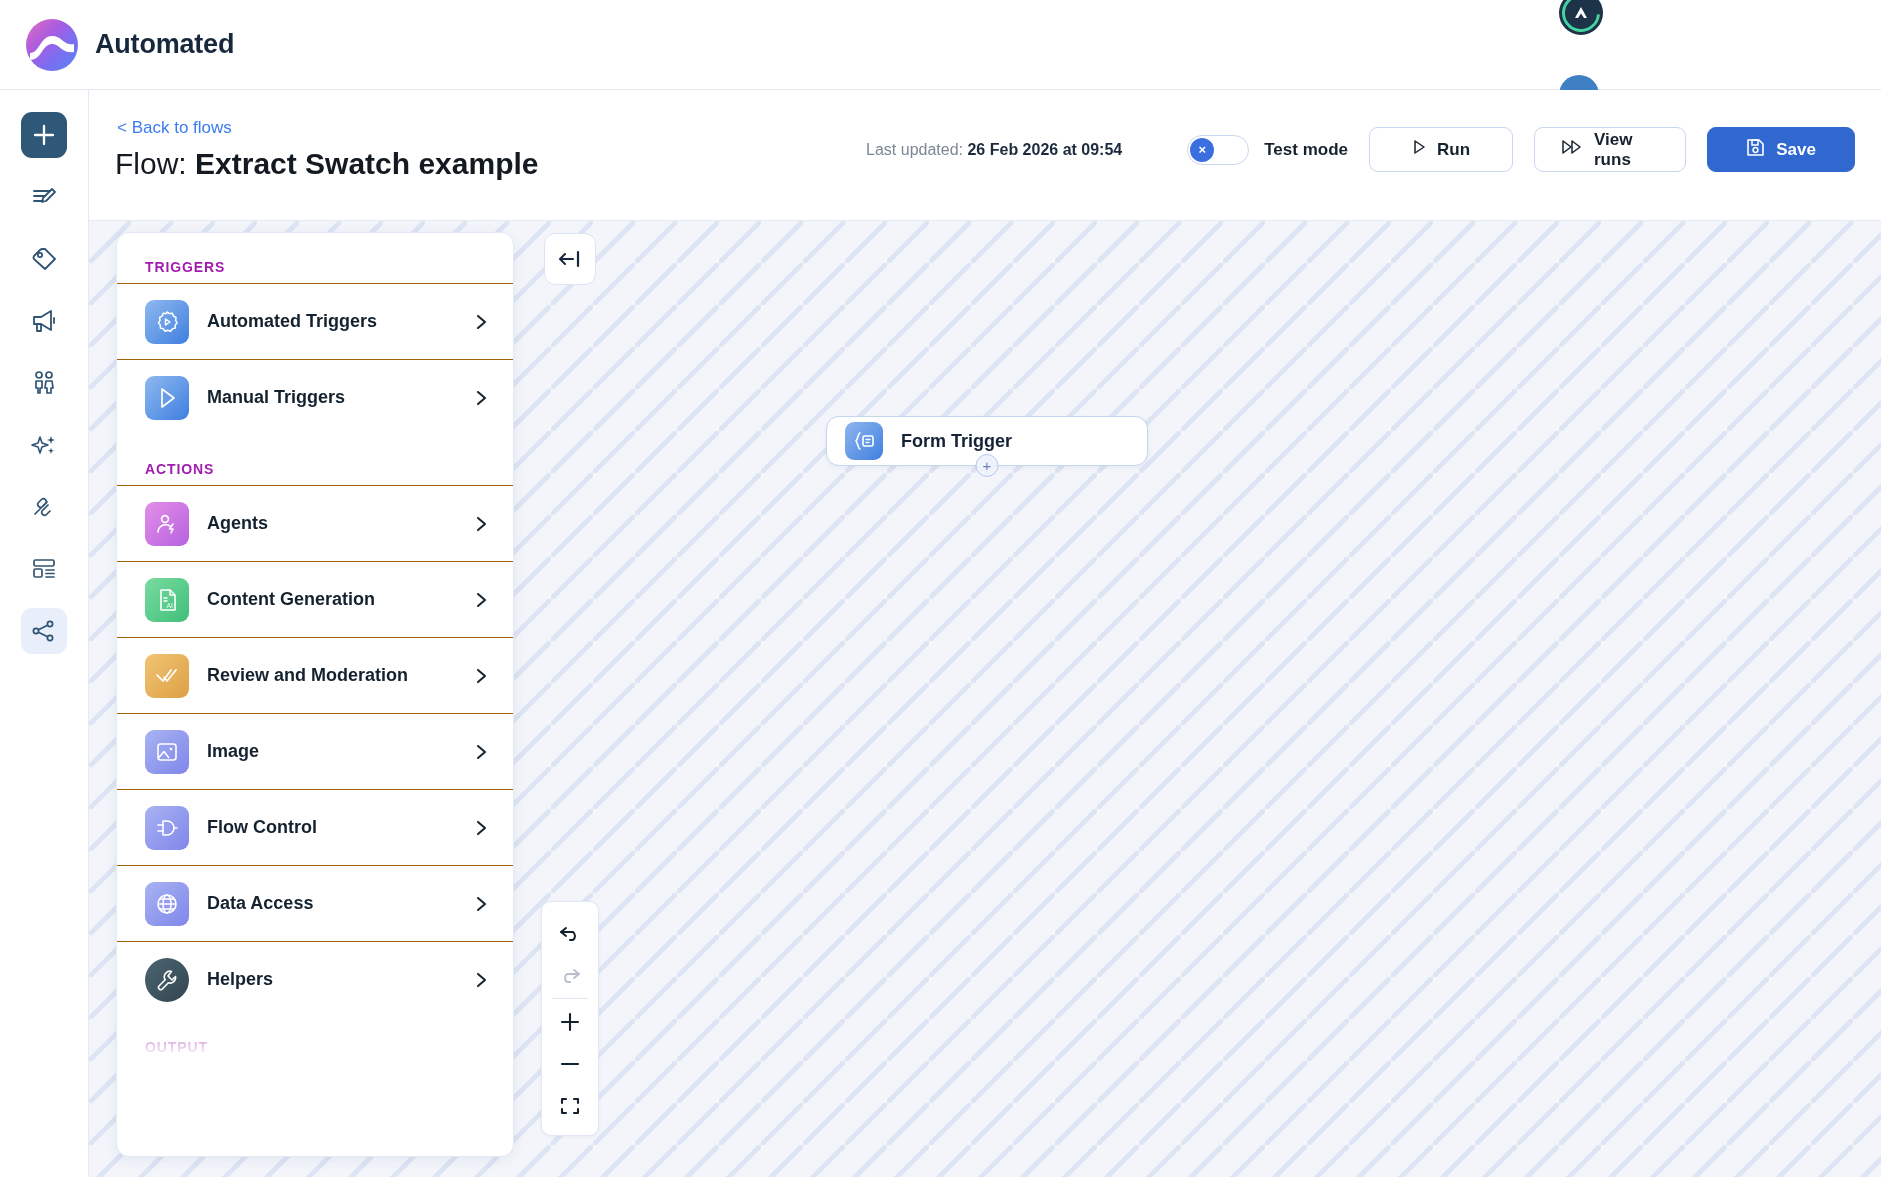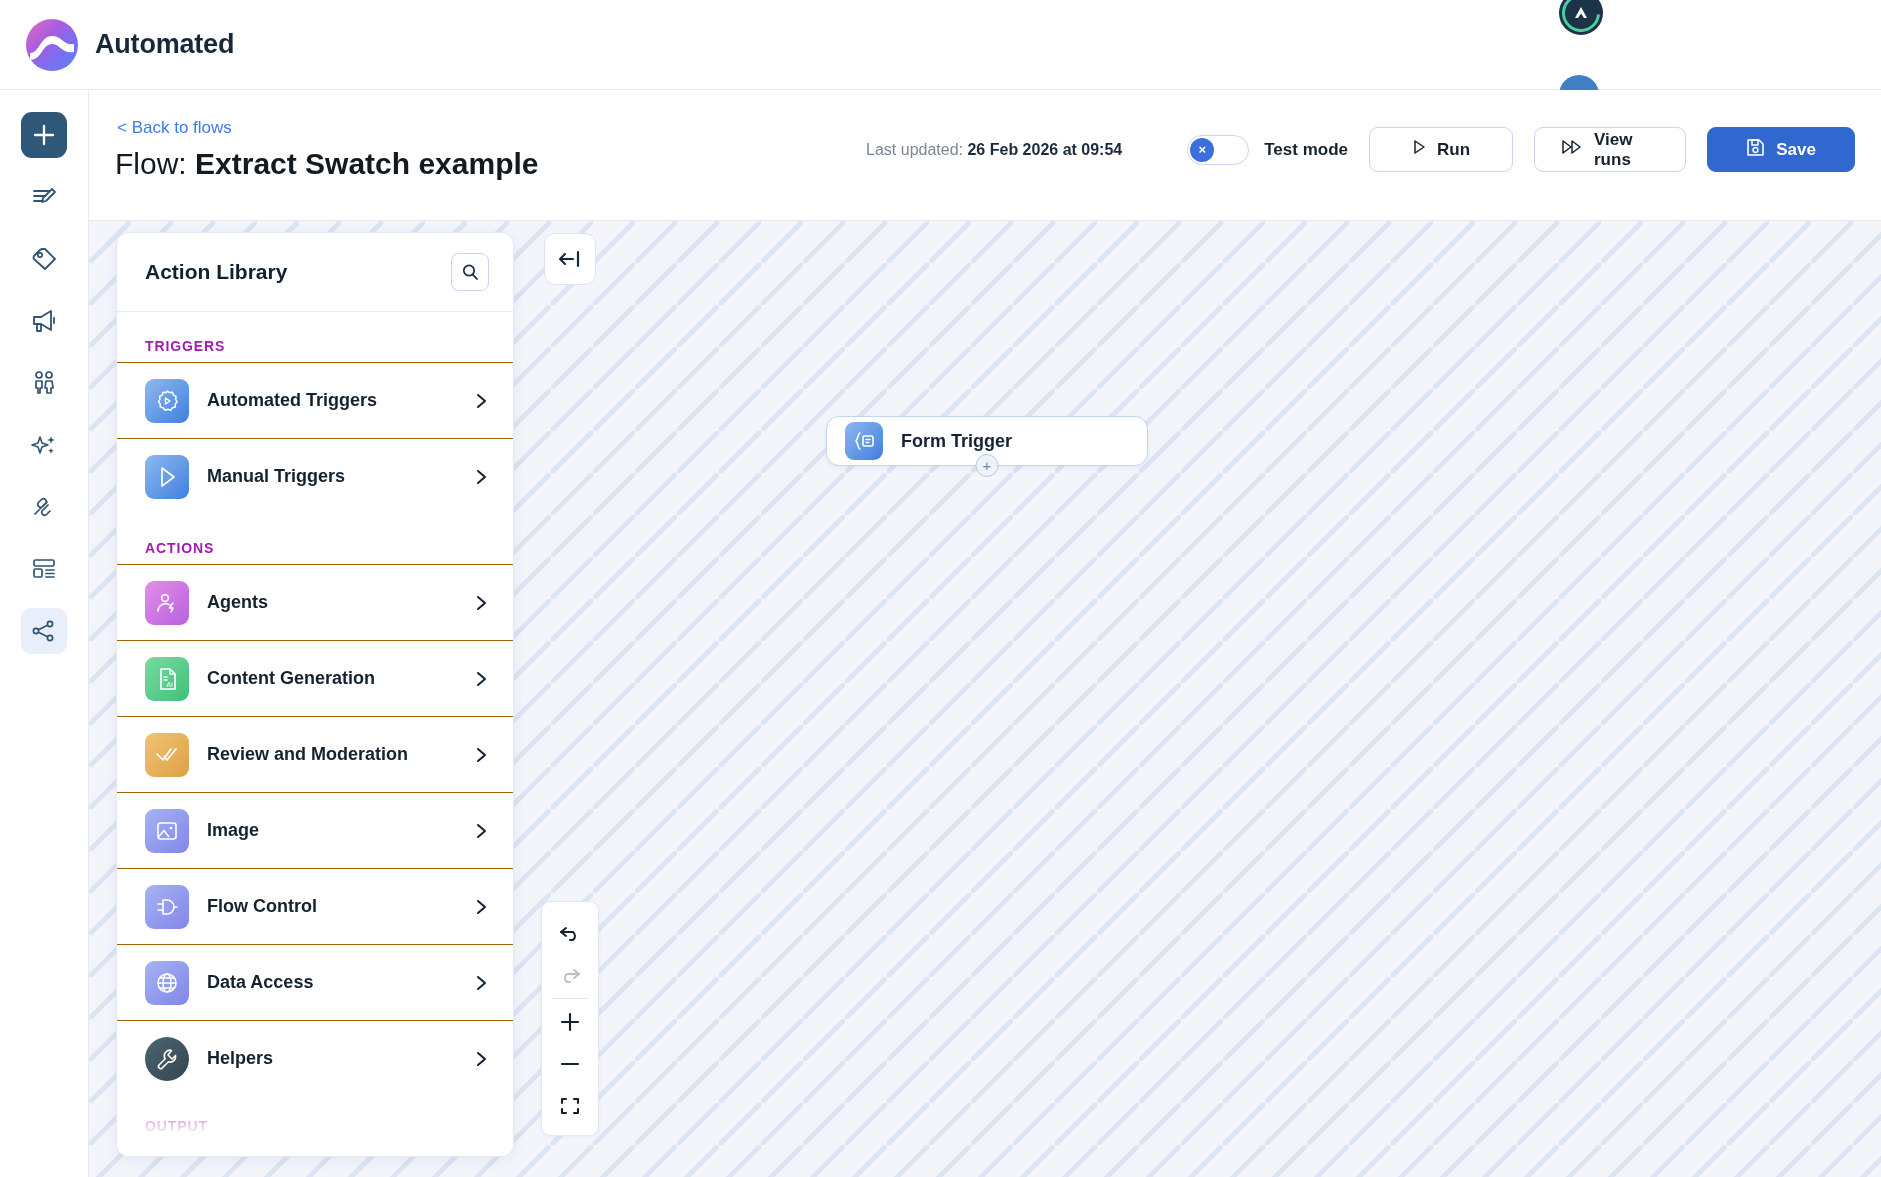--- a/index.html
+++ b/index.html
@@ -403,29 +403,20 @@
       </div>
       <div class="zbtn">
         <svg width="22" height="22" viewBox="0 0 22 22">
           <path d="M3 8 V4 H7 M15 4 H19 V8 M19 14 V18 H15 M7 18 H3 V14" fill="none" stroke="currentColor" stroke-width="2.1" stroke-linecap="round" stroke-linejoin="round"></path>
         </svg>
       </div>
     </div>
   </div>
 
   <div class="panel">
-    <div class="panel-head">
-      <div class="panel-title">Action Library</div>
-      <div class="search-btn">
-        <svg width="20" height="20" viewBox="0 0 20 20">
-          <circle cx="9" cy="8.5" r="5.2" fill="none" stroke="#1b2a3d" stroke-width="1.7"></circle>
-          <path d="M12.8 12.6 L17 17" stroke="#1b2a3d" stroke-width="1.8" stroke-linecap="round"></path>
-        </svg>
-      </div>
-    </div>
 
     <div class="panel-body">
 
       <div class="section-label">TRIGGERS</div>
 
       <div class="lib-row">
         <div class="lib-ico" style="background:linear-gradient(135deg,#8fb9ef,#3f7fe0)">
           <svg width="26" height="26" viewBox="0 0 26 26">
             <path d="M13 3 L15.5 4.6 L18.4 4.2 L19.4 7 L22 8.4 L21.6 11.3 L23.2 13.8 L21.3 16 L21.3 19 L18.4 19.8 L16.6 22.2 L13.8 21.3 L11 22.2 L9.2 19.8 L6.3 19 L6.3 16 L4.4 13.8 L6 11.3 L5.6 8.4 L8.2 7 L9.2 4.2 L12.1 4.6 Z" fill="none" stroke="#fff" stroke-width="1.5" stroke-linejoin="round"></path>
             <path d="M11.5 10 L16 13 L11.5 16 Z" fill="none" stroke="#fff" stroke-width="1.5" stroke-linejoin="round"></path>

